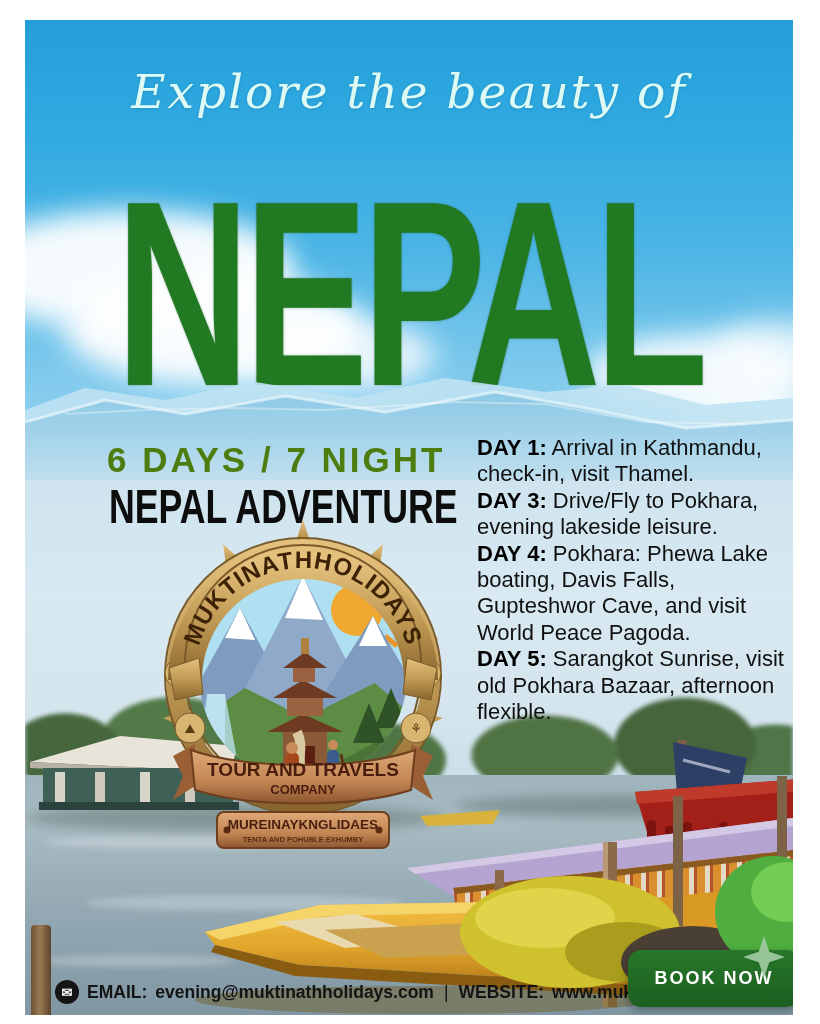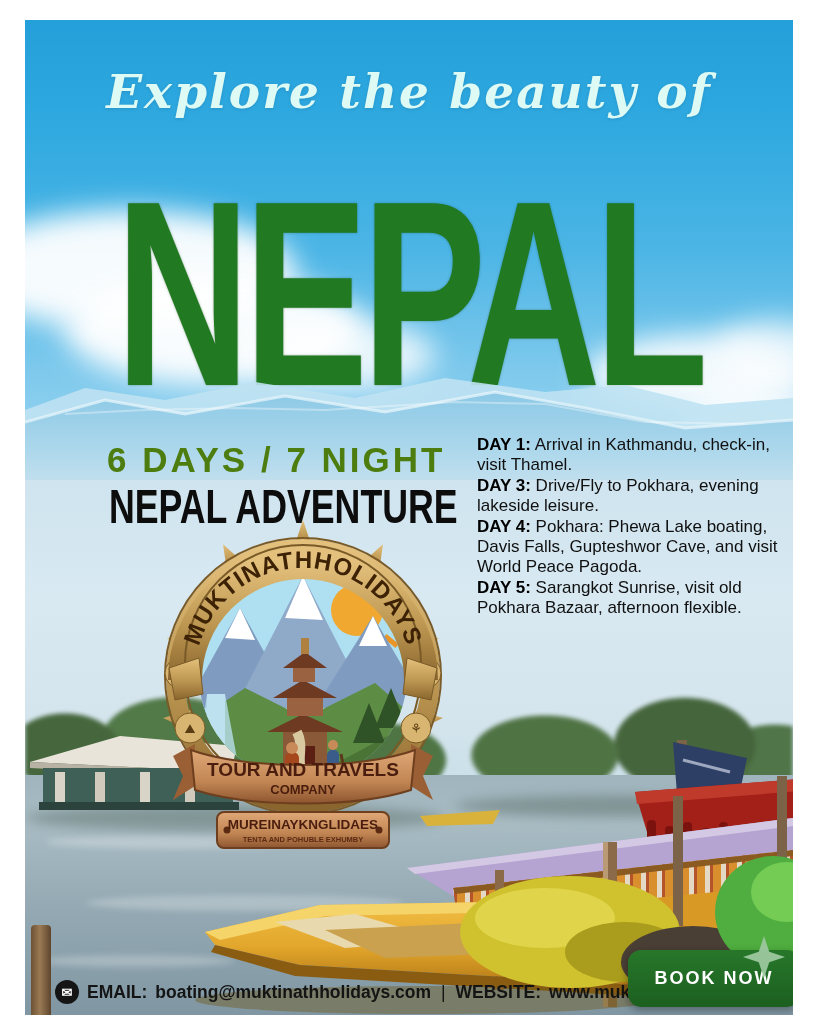--- a/index.html
+++ b/index.html
@@ -13,21 +13,21 @@
   .cloud { position:absolute; background:#ffffff; border-radius:50%; filter:blur(14px); opacity:.95; }
   .cloud.c1 { left:-60px; top:190px; width:330px; height:120px; }
   .cloud.c2 { left:40px;  top:255px; width:300px; height:110px; }
   .cloud.c3 { left:230px; top:300px; width:180px; height:70px; opacity:.8; }
   .cloud.c4 { left:560px; top:315px; width:230px; height:80px; opacity:.9; }
   .cloud.c5 { left:650px; top:370px; width:170px; height:80px; }
   .cloud.c6 { left:690px; top:300px; width:120px; height:55px; opacity:.7; }
 
   
   .tagline { position:absolute; left:0; top:44px; width:100%; text-align:center; z-index:2;
-             font-family:"DejaVu Serif", serif; font-style:italic; font-weight:700;
+             font-family:"DejaVu Serif", serif; font-style:italic; font-weight:400;
              font-size:47px; color:#defaf4; letter-spacing:2px; text-shadow:0 1px 3px rgba(20,90,130,.25); }
   .nepal { position:absolute; left:0; top:142px; width:100%; text-align:center; z-index:2;
            font-family:"Liberation Sans", sans-serif; font-weight:700; font-size:186px; line-height:1;
            color:#217a21; letter-spacing:-6px; transform:scaleY(1.42); transform-origin:50% 0;
            text-shadow:0 0 2px rgba(10,60,10,.4); }
 
   
   .ridge { position:absolute; left:0; top:350px; width:768px; height:132px; z-index:3; }
 
   
@@ -35,21 +35,21 @@
           background:linear-gradient(180deg,#cfe4ef 0%, #d8e9f2 35%, #d5e5ed 70%, rgba(203,219,224,.6) 100%); }
 
   .duration { position:absolute; left:82px; top:420px; z-index:6;
               font-size:35px; font-weight:700; letter-spacing:3px; color:#4d7c0f; }
   .subtitle { position:absolute; left:84px; top:460px; z-index:6;
               font-size:38px; font-weight:700; letter-spacing:0; color:#0d0d0d;
               transform:scaleY(1.25) scaleX(.94); transform-origin:0 0; }
 
   
   .itinerary { position:absolute; left:452px; top:415px; width:322px; z-index:6;
-               font-size:17px; line-height:1.2; color:#101010; }
+               font-size:22px; line-height:1.2; color:#101010; }
   .itinerary .item { margin:0; }
   .itinerary .day { font-weight:700; color:#000; }
 
   
   .trees { position:absolute; left:0; top:640px; width:768px; height:160px; z-index:4;
            background:
              radial-gradient(90px 60px at 40px 90px,  #3f6134 0 60%, transparent 62%),
              radial-gradient(120px 70px at 150px 80px, #4c7440 0 60%, transparent 62%),
              radial-gradient(110px 75px at 260px 95px, #3c5c32 0 60%, transparent 62%),
              radial-gradient(100px 60px at 360px 100px,#49703d 0 60%, transparent 62%),
@@ -346,21 +346,21 @@
         <text x="148" y="311" text-anchor="middle" font-size="13.5" font-weight="700" fill="#4a1d0e">MUREINAYKNGLIDAES</text>
         <text x="148" y="324" text-anchor="middle" font-size="7.5" font-weight="700" fill="#5c2a12">TENTA AND POHUBLE EXHUMBY</text>
       </g>
     </svg>
 
     <div class="pole-left"></div>
 
     <div class="footer">
       <span class="mail-ic">✉</span>
       <span>EMAIL:</span>
-      <span>boating@muktinathholidays.com</span>
+      <span>evening@muktinathholidays.com</span>
       <span class="sep">|</span>
       <span>WEBSITE:</span>
       <span>www.muktinathholidays.com</span>
     </div>
 
     <button class="cta">BOOK NOW</button>
     <svg class="sparkle" width="42" height="42" viewBox="0 0 24 24">
       <polygon points="12,0 15,9 24,12 15,15 12,24 9,15 0,12 9,9" fill="#9cc79e" opacity=".95"></polygon>
     </svg>
 

